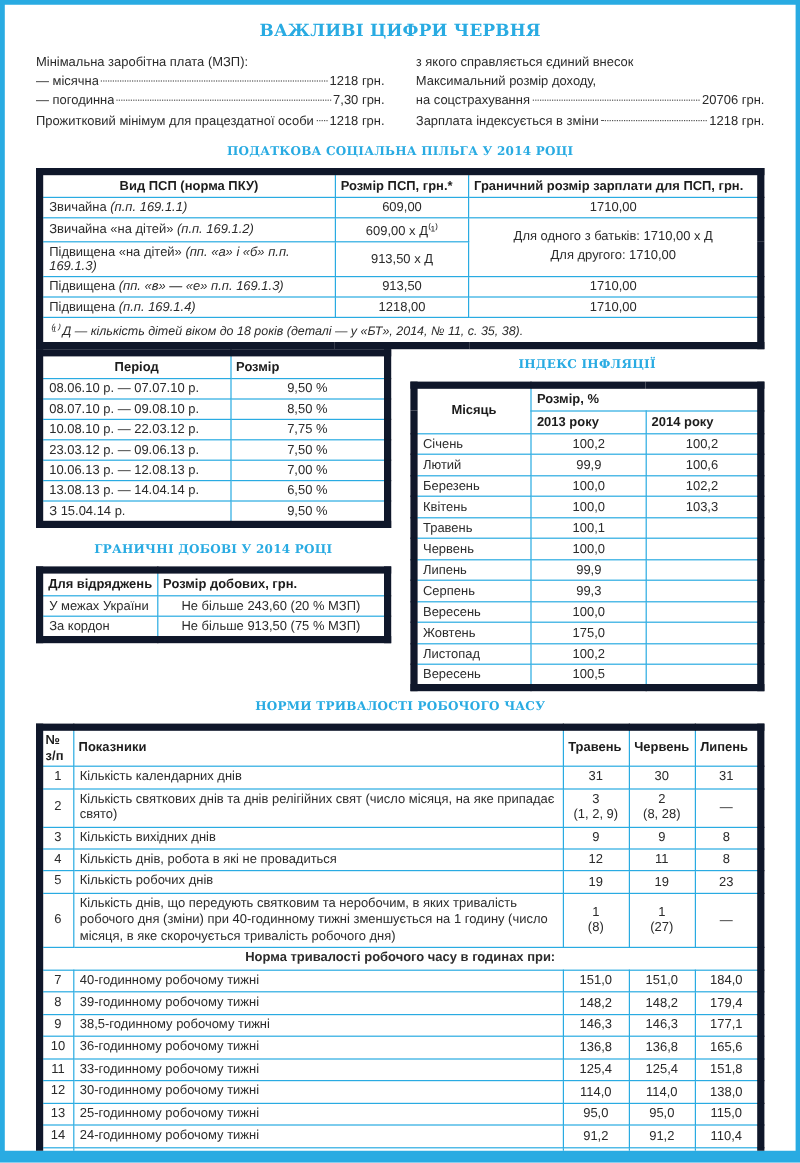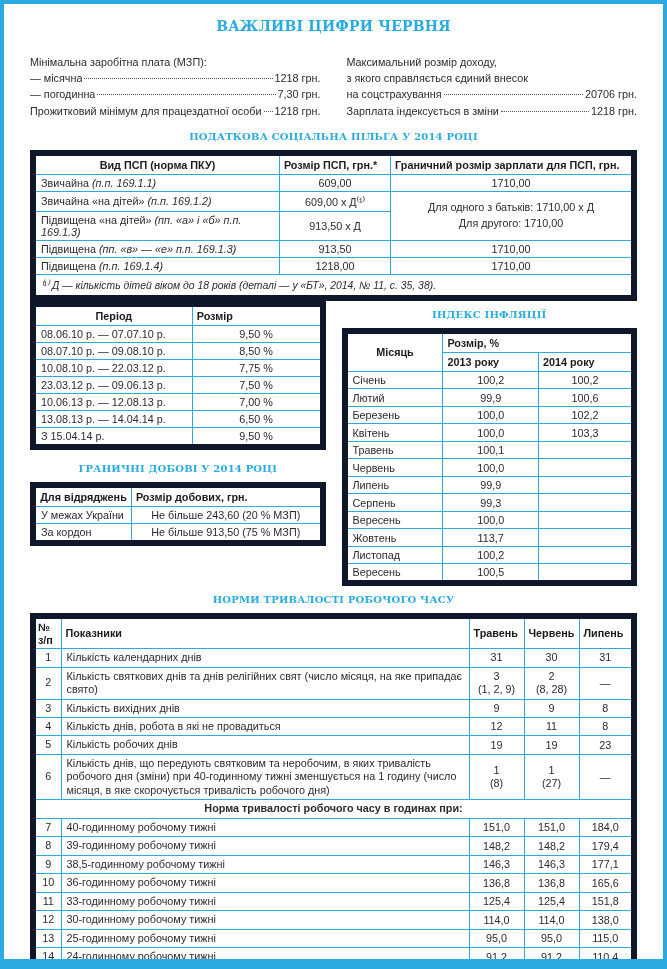--- a/index.html
+++ b/index.html
@@ -19,21 +19,21 @@
   }
   .sec-title {
     font-family:"DejaVu Serif", serif;
     font-weight:bold;
     color:#29abe2;
     text-align:center;
     font-size:10px;
     margin:8px 0 8px 0;
     letter-spacing:0.2px;
   }
-  .sec-title.first { margin-top:6px; margin-bottom:20px; font-size:14px; }
+  .sec-title.first { margin-top:6px; margin-bottom:10px; font-size:14px; }
 
   
   .intro { display:flex; gap:26px; font-size:10.8px; line-height:1.5; margin-bottom:12px;align-items:flex-end; }
   .intro-col { flex:1 1 0; min-width:0; }
   .dotline { display:flex; align-items:baseline; }
   .dotline .lbl { white-space:nowrap; overflow:hidden; }
   .dotline .dots { flex:1 1 auto; min-width:6px; border-bottom:1.5px dotted #555; margin:0 2px; transform:translateY(-3px); }
   .dotline .val { white-space:nowrap; }
 
   
@@ -93,24 +93,24 @@
           <span class="val">7,30 грн.</span>
         </div>
         <div class="dotline">
           <span class="lbl">Прожитковий мінімум для працездатної особи</span>
           <span class="dots"></span>
           <span class="val">1218 грн.</span>
         </div>
       </div>
     <div class="intro-col">
         <div class="dotline">
+          <span class="lbl">з якого справляється єдиний внесок</span>
+        </div>
+        <div class="dotline">
           <span class="lbl">Максимальний розмір доходу,</span>
-        </div>
-        <div class="dotline">
-          <span class="lbl">з якого справляється єдиний внесок</span>
         </div>
         <div class="dotline">
           <span class="lbl">на соцстрахування</span>
           <span class="dots"></span>
           <span class="val">20706 грн.</span>
         </div>
         <div class="dotline">
           <span class="lbl">Зарплата індексується в зміни</span>
           <span class="dots"></span>
           <span class="val">1218 грн.</span>
@@ -278,21 +278,21 @@
               <td class="col-y2013">99,3</td>
               <td class="col-y2014"></td>
             </tr>
             <tr>
               <td class="col-month">Вересень</td>
               <td class="col-y2013">100,0</td>
               <td class="col-y2014"></td>
             </tr>
             <tr>
               <td class="col-month">Жовтень</td>
-              <td class="col-y2013">113,7</td>
+              <td class="col-y2013">175,0</td>
               <td class="col-y2014"></td>
             </tr>
             <tr>
               <td class="col-month">Листопад</td>
               <td class="col-y2013">100,2</td>
               <td class="col-y2014"></td>
             </tr>
             <tr>
               <td class="col-month">Вересень</td>
               <td class="col-y2013">100,5</td>

